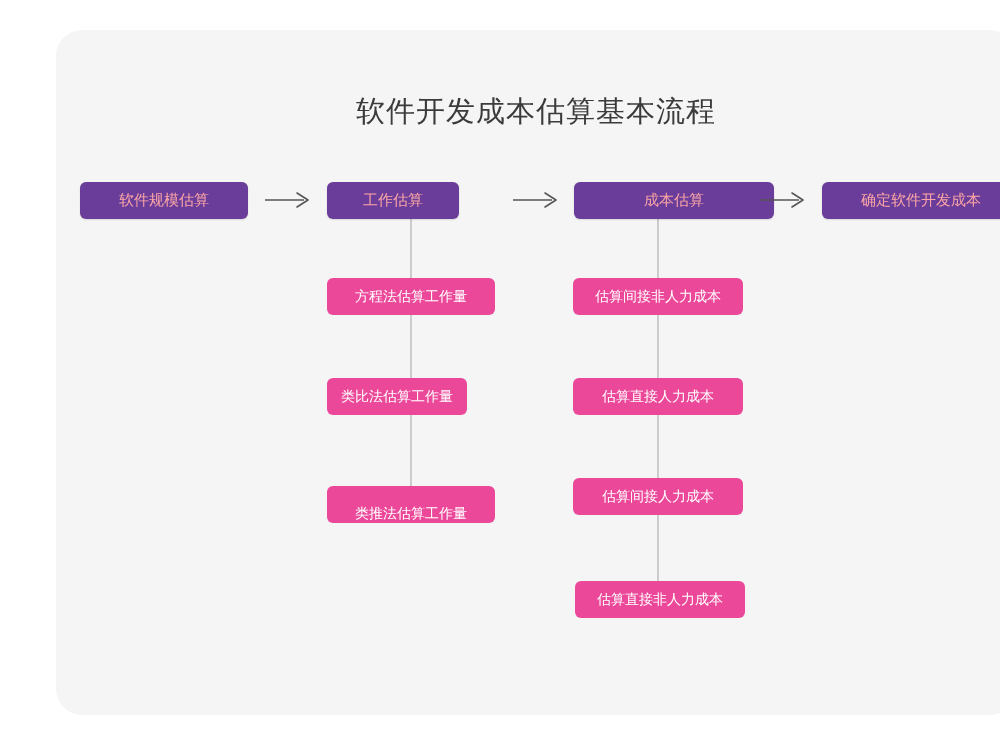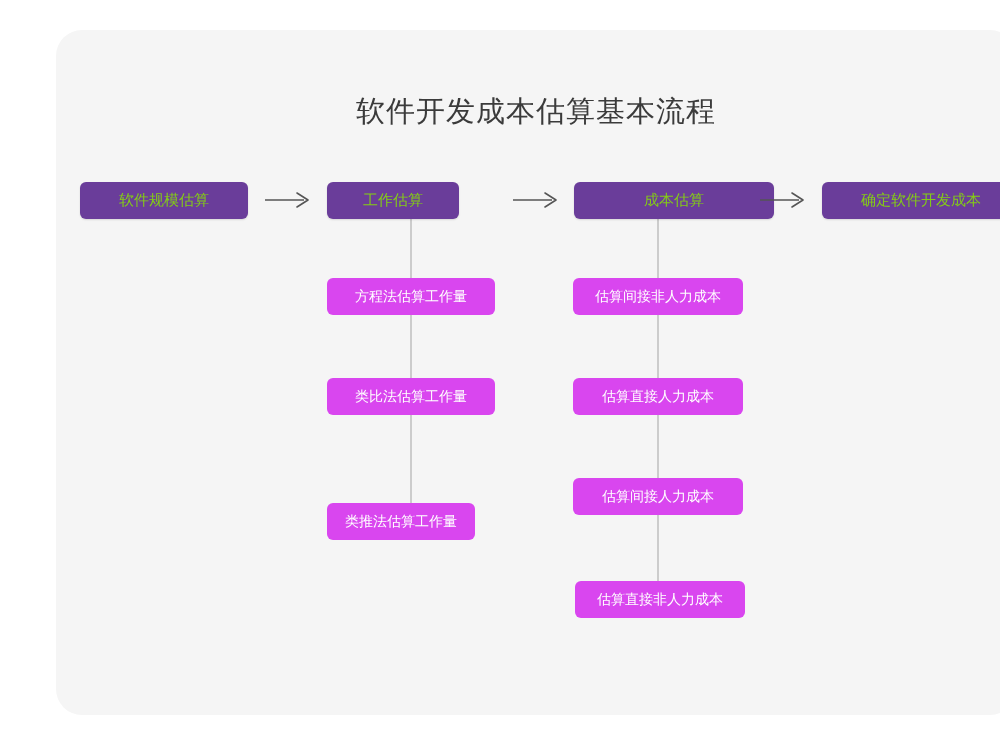--- a/index.html
+++ b/index.html
@@ -51,27 +51,27 @@
     position: absolute;
     display: flex;
     align-items: center;
     justify-content: center;
     border-radius: 6px;
     box-sizing: border-box;
     white-space: nowrap;
   }
   .node.primary {
     background: #6a3d9a;
-    color: #84cc16;
+    color: #fca5a5;
     font-size: 15px;
     height: 37px;
     box-shadow: 0 1px 2px rgba(0,0,0,0.12);
   }
   .node.secondary {
-    background: #d946ef;
+    background: #ec4899;
     color: #ffffff;
     font-size: 14px;
     height: 37px;
   }
   .connector {
     position: absolute;
     width: 2px;
     background: #cccccc;
   }
   .arrow {
@@ -131,24 +131,24 @@
       </svg>
     </div>
 
     <div class="node primary" style="left:786px; top:182px; width:198px;">
       <span>确定软件开发成本</span>
     </div>
 
     <div class="node secondary" style="left:291px; top:278px; width:168px;">
       <span>方程法估算工作量</span>
     </div>
-    <div class="node secondary" style="left:291px; top:378px; width:168px;">
+    <div class="node secondary" style="left:291px; top:378px; width:140px;">
       <span>类比法估算工作量</span>
     </div>
-    <div class="node secondary" style="left:291px; top:503px; width:148px;">
+    <div class="node secondary" style="left:291px; top:486px; width:168px;align-items:flex-end;">
       <span>类推法估算工作量</span>
     </div>
 
     <div class="node secondary" style="left:537px; top:278px; width:170px;">
       <span>估算间接非人力成本</span>
     </div>
     <div class="node secondary" style="left:537px; top:378px; width:170px;">
       <span>估算直接人力成本</span>
     </div>
     <div class="node secondary" style="left:537px; top:478px; width:170px;">

